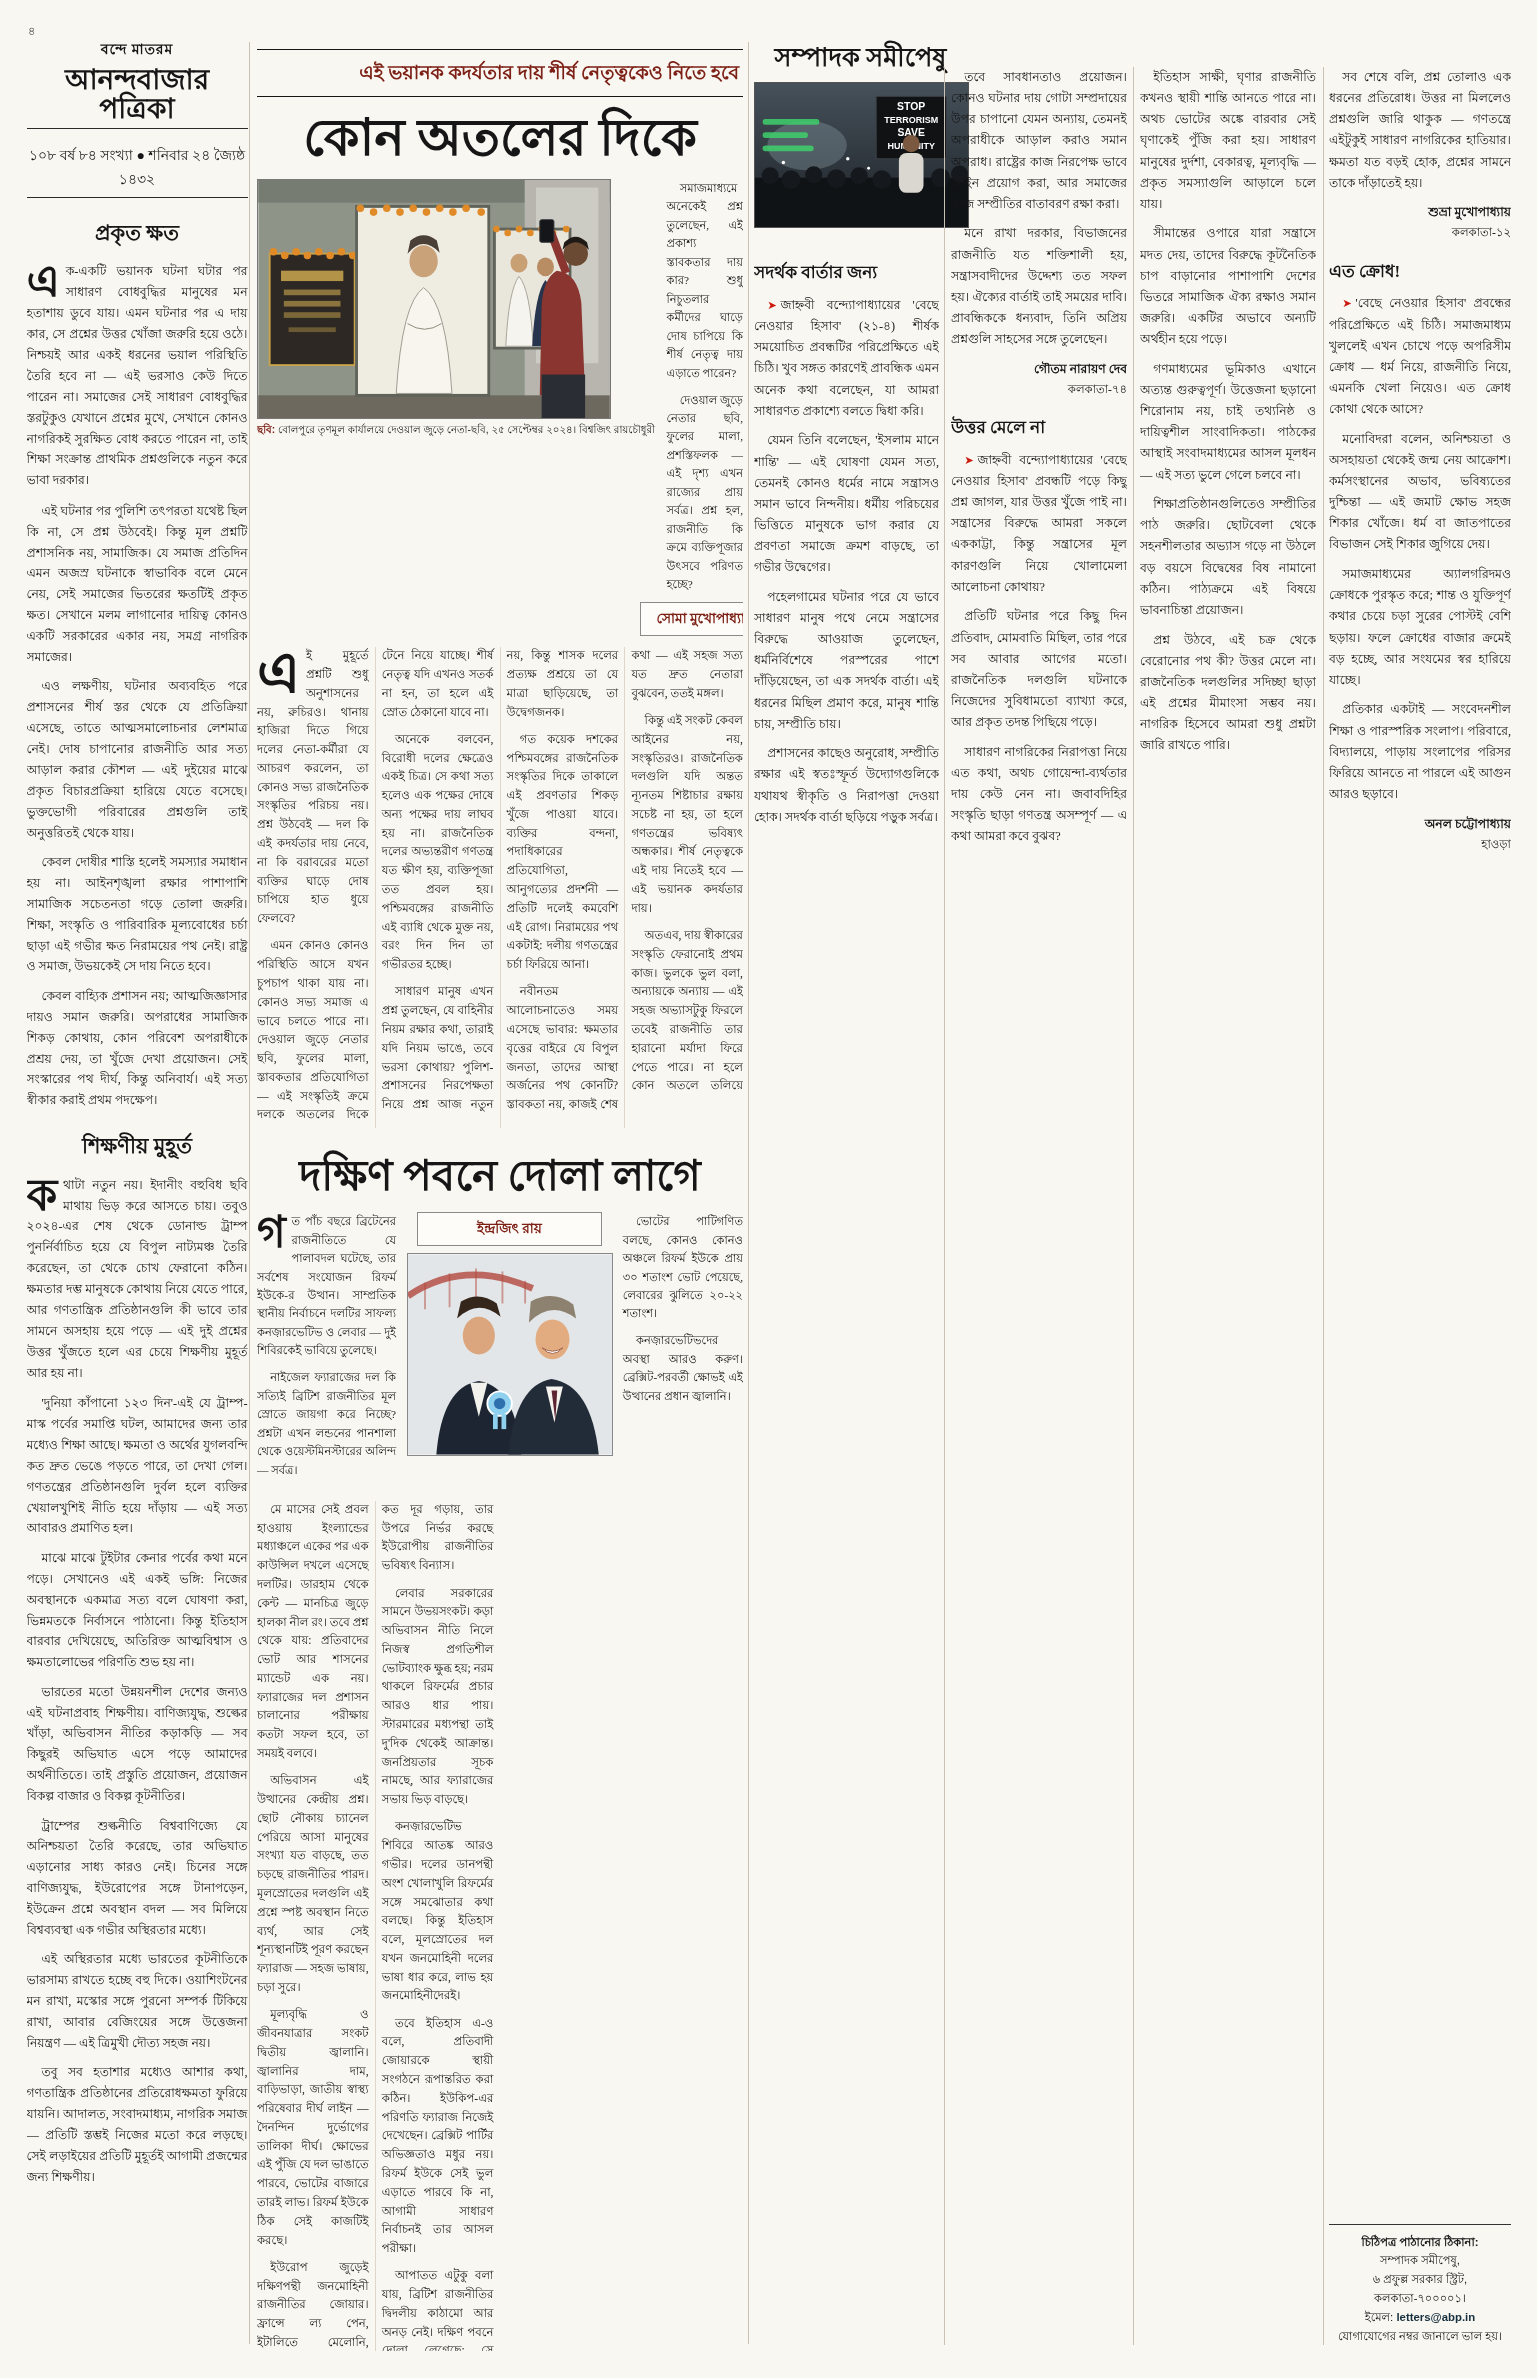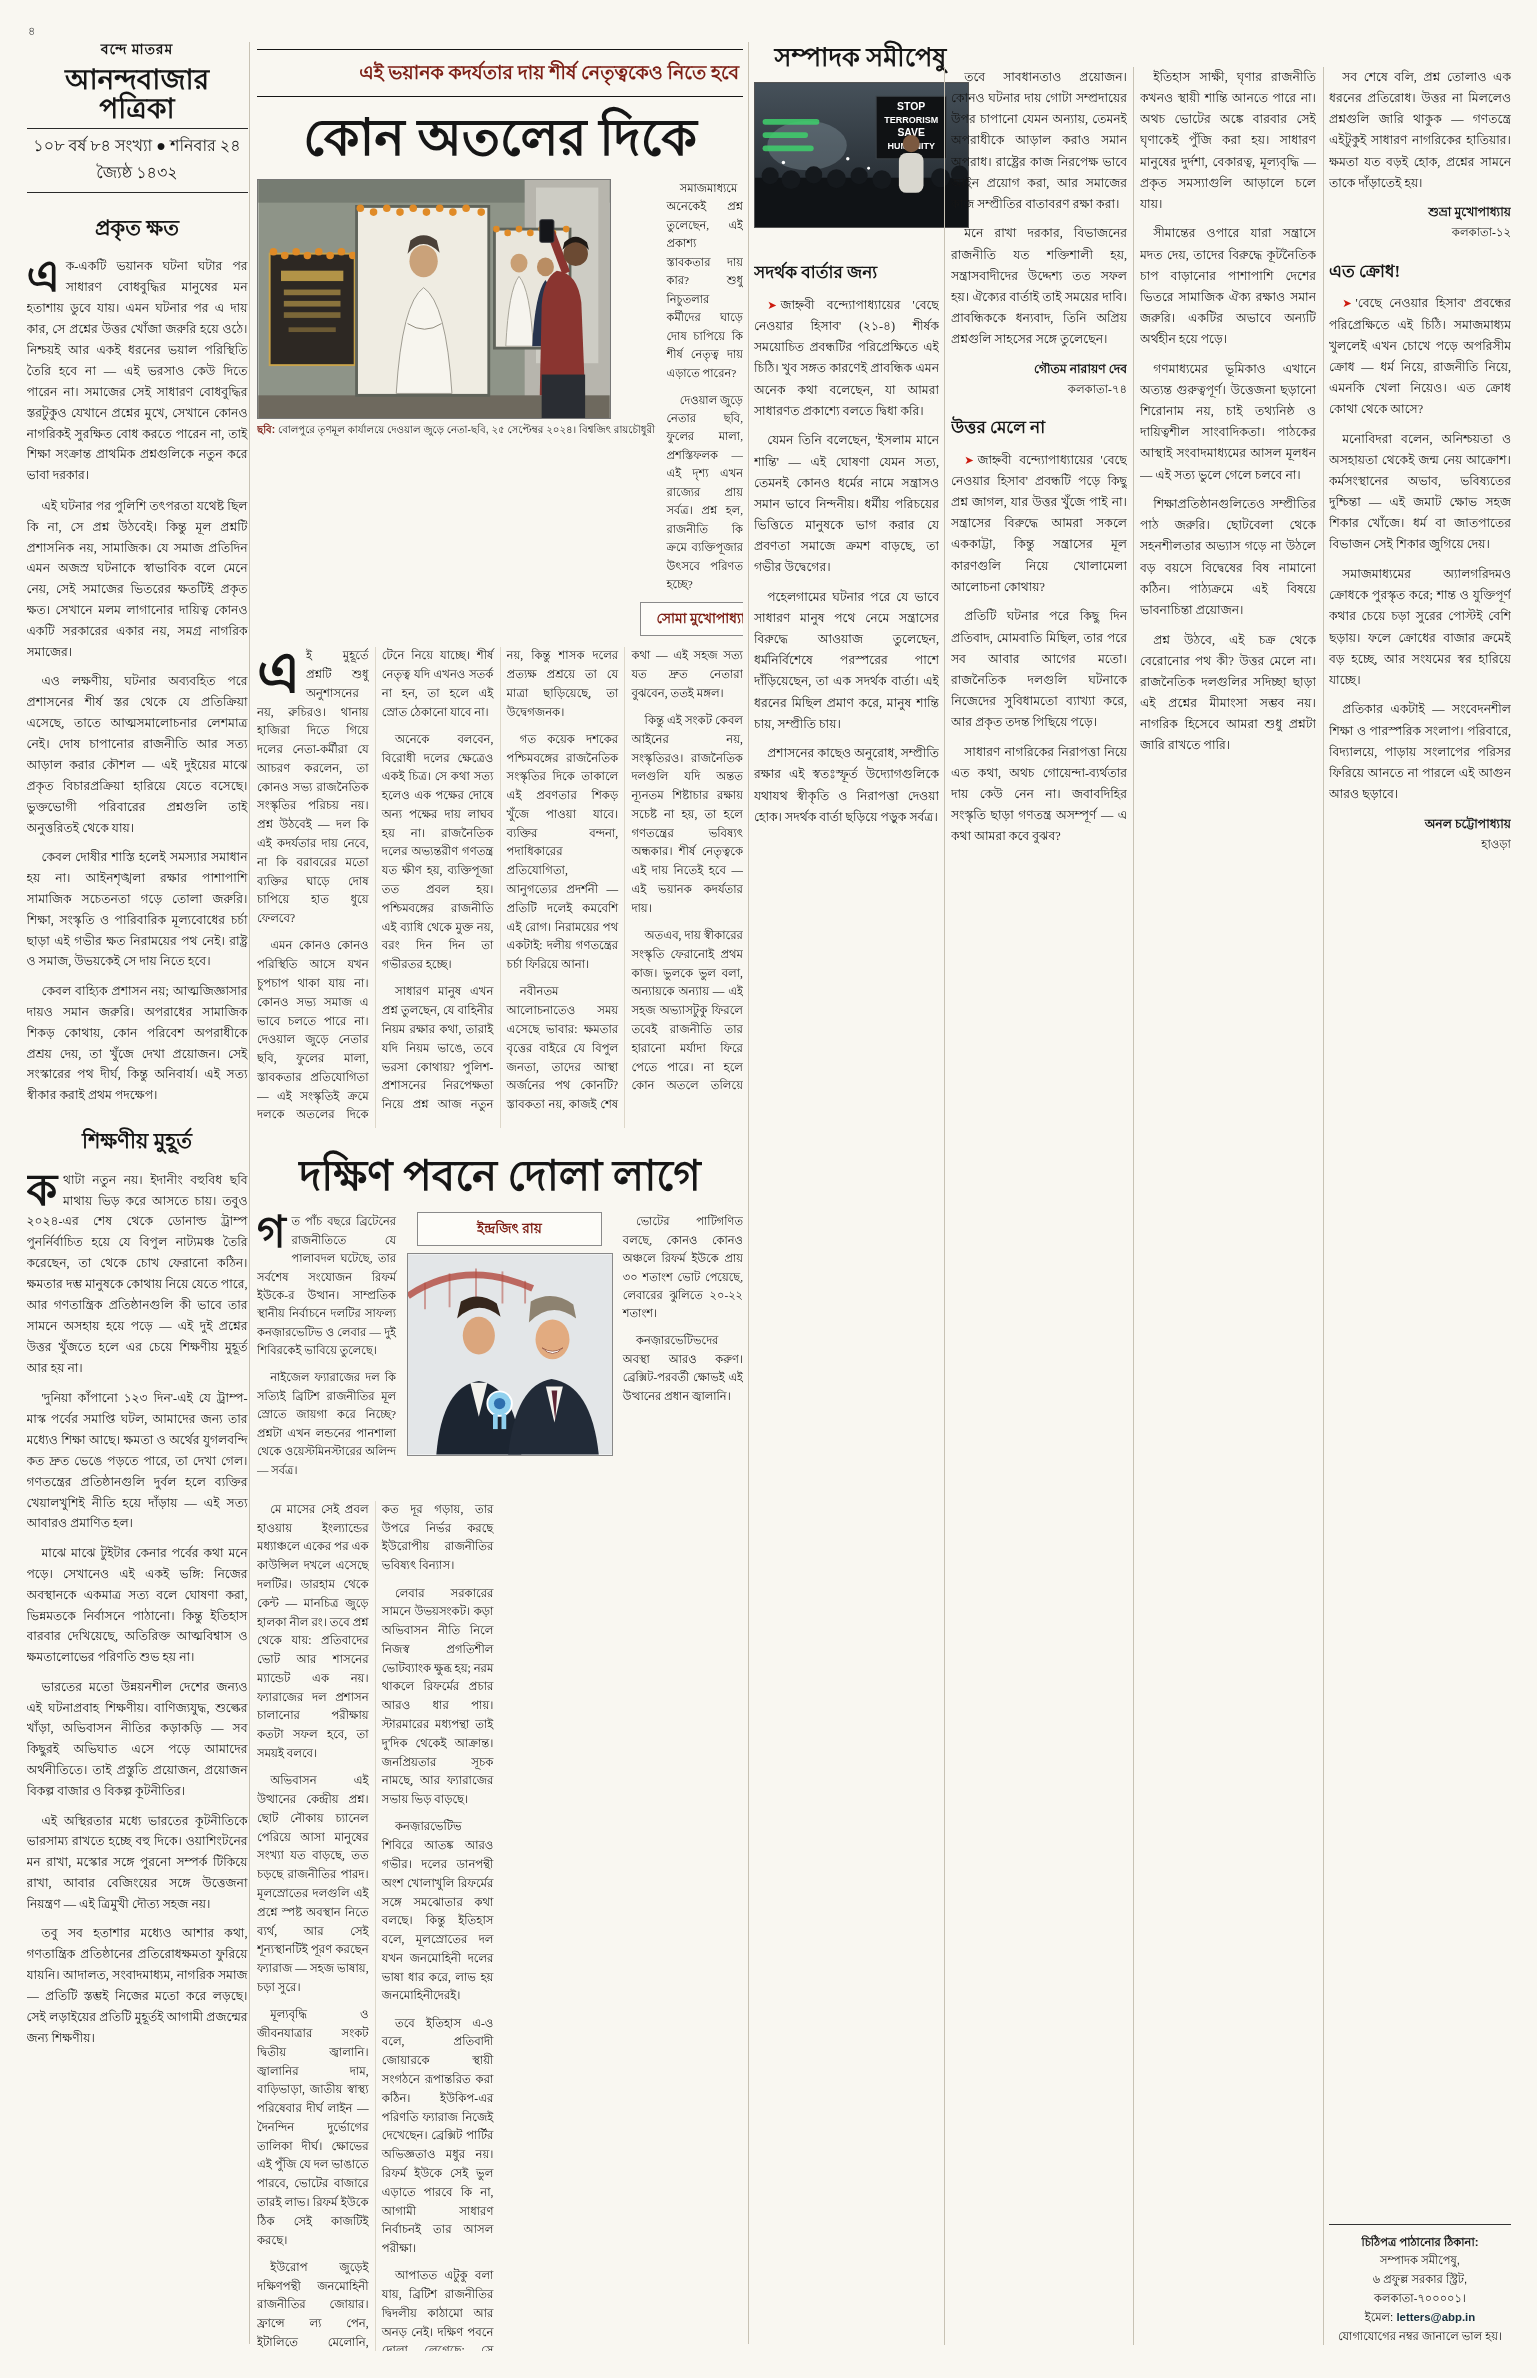--- a/index.html
+++ b/index.html
@@ -9,21 +9,21 @@
     font-family:"Liberation Serif","DejaVu Serif",serif;
   }
   .vrule{position:absolute;width:0.9px;background:#c8c2b4}
   .pageno{position:absolute;left:28px;top:23px;font-size:11.4px;color:#444}
 
   
   .left-col{position:absolute;left:26.5px;top:38px;width:221px;height:2315px;overflow:hidden}
   .masthead{text-align:center;border-bottom:0.9px solid #2a2a2a;padding-bottom:4.7px}
   .motto{font-size:14px;font-weight:bold;letter-spacing:0.9px}
   .paper-title{font-size:28px;font-weight:bold;margin:2.8px 0 4.7px;line-height:1.05}
-  .dateline{border-top:0.9px solid #2a2a2a;margin-top:4.7px;padding-top:4px;font-size:16px}
+  .dateline{border-top:0.9px solid #2a2a2a;margin-top:4.7px;padding-top:15px;font-size:14px}
   .ed-title{font-size:21px;text-align:center;font-weight:bold;margin:19px 0 9.5px}
   .ed-text p{font-size:12.3px;line-height:1.7;text-align:justify;margin:0 0 9.5px;text-indent:15px}
   .lead-p{text-indent:0 !important}
   .dropcap{float:left;font-size:44px;line-height:38px;font-weight:bold;padding:1.9px 5.7px 0 0}
   .dropcap.big{font-size:57px;line-height:47px}
 
   
   .center-col{position:absolute;left:257px;top:49px;width:486px;height:2302px;overflow:hidden}
   .kicker{border-top:1.9px solid #151515;border-bottom:0.9px solid #151515;text-align:right;
           font-weight:bold;font-size:19px;color:#7d2016;padding:7.6px 3.8px 6.6px}
@@ -96,20 +96,21 @@
       </div>
   </section>
 
   <section class="ed-text">
     <h2 class="ed-title">শিক্ষণীয় মুহূর্ত</h2>
     <p class="lead-p"><span class="dropcap">ক</span><span>থাটা নতুন নয়। ইদানীং বহুবিধ ছবি মাথায় ভিড় করে আসতে চায়। তবুও ২০২৪-এর শেষ থেকে ডোনাল্ড ট্রাম্প পুনর্নির্বাচিত হয়ে যে বিপুল নাট্যমঞ্চ তৈরি করেছেন, তা থেকে চোখ ফেরানো কঠিন। ক্ষমতার দম্ভ মানুষকে কোথায় নিয়ে যেতে পারে, আর গণতান্ত্রিক প্রতিষ্ঠানগুলি কী ভাবে তার সামনে অসহায় হয়ে পড়ে — এই দুই প্রশ্নের উত্তর খুঁজতে হলে এর চেয়ে শিক্ষণীয় মুহূর্ত আর হয় না।</span></p>
     <div>
         <p class="it-p">'দুনিয়া কাঁপানো ১২৩ দিন'-এই যে ট্রাম্প-মাস্ক পর্বের সমাপ্তি ঘটল, আমাদের জন্য তার মধ্যেও শিক্ষা আছে। ক্ষমতা ও অর্থের যুগলবন্দি কত দ্রুত ভেঙে পড়তে পারে, তা দেখা গেল। গণতন্ত্রের প্রতিষ্ঠানগুলি দুর্বল হলে ব্যক্তির খেয়ালখুশিই নীতি হয়ে দাঁড়ায় — এই সত্য আবারও প্রমাণিত হল।</p>
         <p class="it-p">মাঝে মাঝে টুইটার কেনার পর্বের কথা মনে পড়ে। সেখানেও এই একই ভঙ্গি: নিজের অবস্থানকে একমাত্র সত্য বলে ঘোষণা করা, ভিন্নমতকে নির্বাসনে পাঠানো। কিন্তু ইতিহাস বারবার দেখিয়েছে, অতিরিক্ত আত্মবিশ্বাস ও ক্ষমতালোভের পরিণতি শুভ হয় না।</p>
         <p class="it-p">ভারতের মতো উন্নয়নশীল দেশের জন্যও এই ঘটনাপ্রবাহ শিক্ষণীয়। বাণিজ্যযুদ্ধ, শুল্কের খাঁড়া, অভিবাসন নীতির কড়াকড়ি — সব কিছুরই অভিঘাত এসে পড়ে আমাদের অর্থনীতিতে। তাই প্রস্তুতি প্রয়োজন, প্রয়োজন বিকল্প বাজার ও বিকল্প কূটনীতির।</p>
+        <p class="it-p">ট্রাম্পের শুল্কনীতি বিশ্ববাণিজ্যে যে অনিশ্চয়তা তৈরি করেছে, তার অভিঘাত এড়ানোর সাধ্য কারও নেই। চিনের সঙ্গে বাণিজ্যযুদ্ধ, ইউরোপের সঙ্গে টানাপড়েন, ইউক্রেন প্রশ্নে অবস্থান বদল — সব মিলিয়ে বিশ্বব্যবস্থা এক গভীর অস্থিরতার মধ্যে।</p>
         <p class="it-p">এই অস্থিরতার মধ্যে ভারতের কূটনীতিকে ভারসাম্য রাখতে হচ্ছে বহু দিকে। ওয়াশিংটনের মন রাখা, মস্কোর সঙ্গে পুরনো সম্পর্ক টিকিয়ে রাখা, আবার বেজিংয়ের সঙ্গে উত্তেজনা নিয়ন্ত্রণ — এই ত্রিমুখী দৌত্য সহজ নয়।</p>
         <p class="it-p">তবু সব হতাশার মধ্যেও আশার কথা, গণতান্ত্রিক প্রতিষ্ঠানের প্রতিরোধক্ষমতা ফুরিয়ে যায়নি। আদালত, সংবাদমাধ্যম, নাগরিক সমাজ — প্রতিটি স্তম্ভই নিজের মতো করে লড়ছে। সেই লড়াইয়ের প্রতিটি মুহূর্তই আগামী প্রজন্মের জন্য শিক্ষণীয়।</p>
       </div>
   </section>
 </aside>
 
 <main class="center-col">
   <div class="kicker">এই ভয়ানক কদর্যতার দায় শীর্ষ নেতৃত্বকেও নিতে হবে</div>
   <h1 class="main-headline">কোন অতলের দিকে</h1>
 

